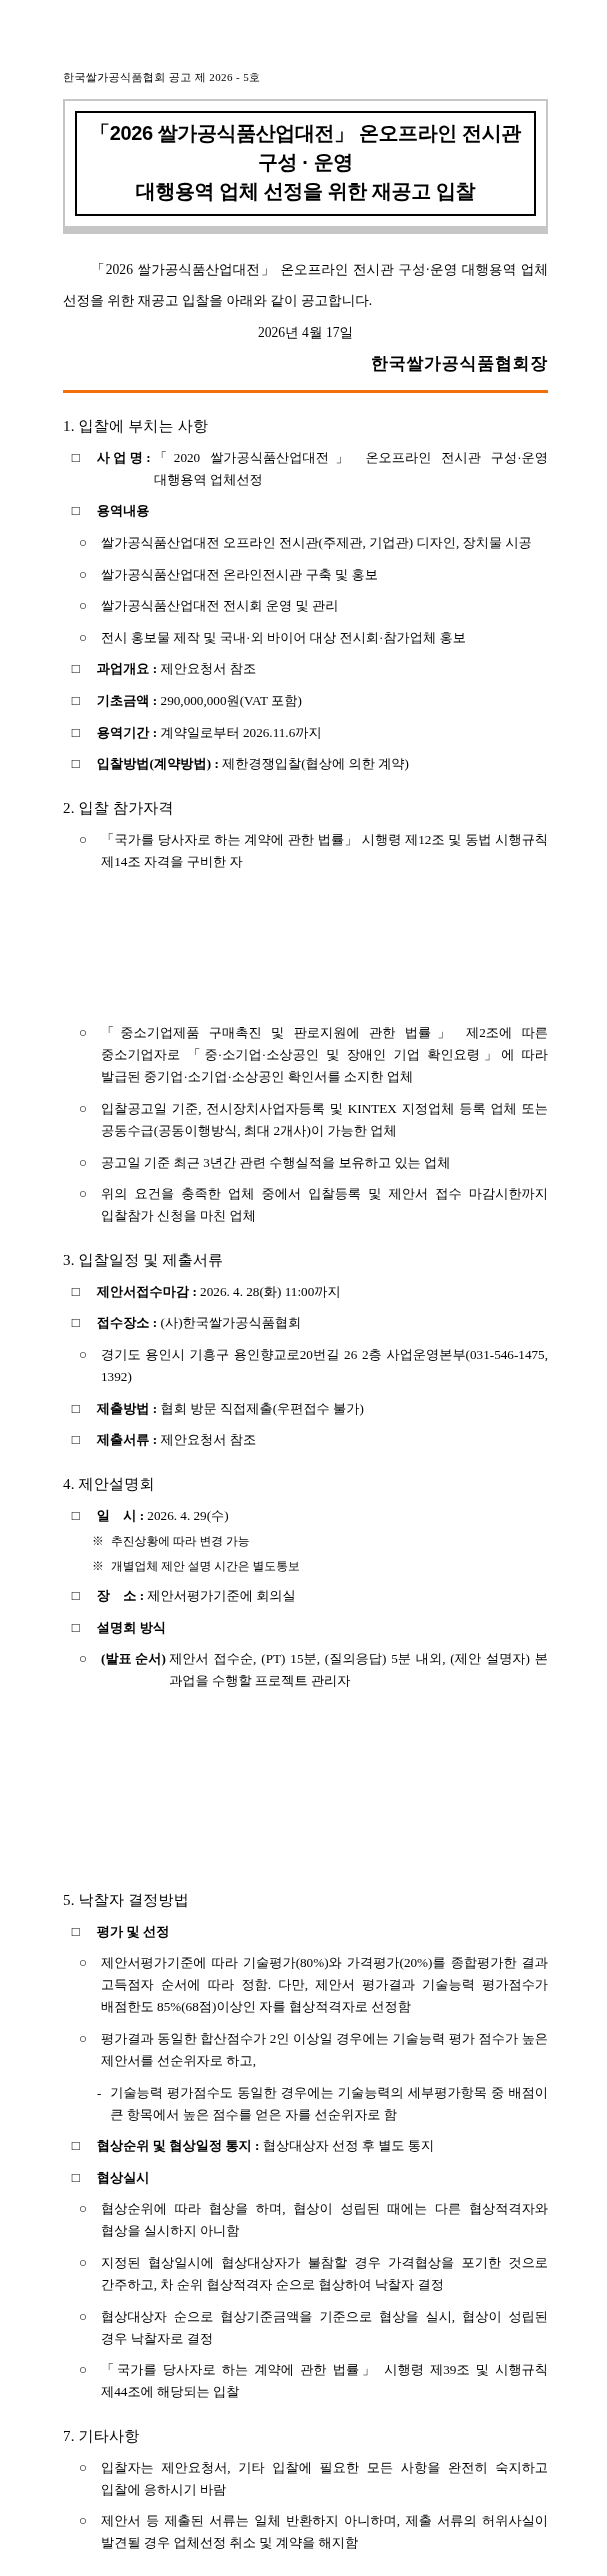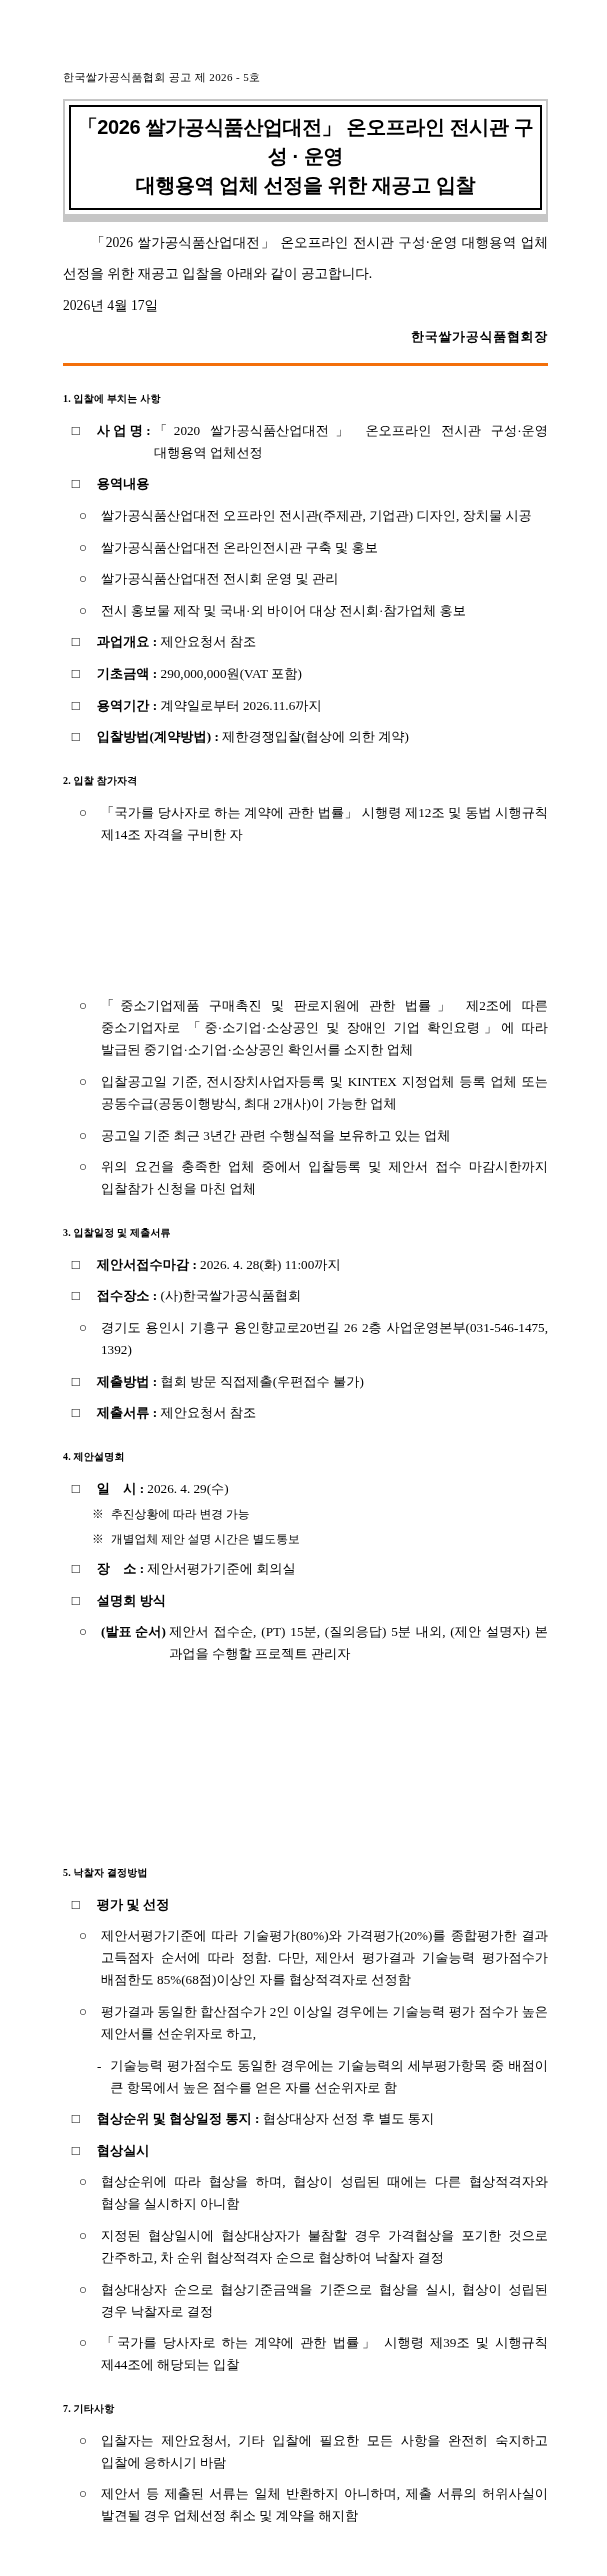--- a/index.html
+++ b/index.html
@@ -2,33 +2,33 @@
 <html lang="ko" style="font-size:11.8px"><head>
 <meta charset="utf-8">
 <style>
   * { margin:0; padding:0; box-sizing:border-box; }
   html,body { background:#ffffff; }
   body { width:607px; font-family:"Liberation Serif","DejaVu Serif",serif; color:#000; }
   .page { width:607px; min-height:2576px; background:#fff; padding:68px 59px 44px 63px; }
 
   .notice-no { font-size:11px; line-height:19px; letter-spacing:0.4px; }
 
-  .title-wrap { margin-top:11.8px; border:2.9px solid #c6c6c6; border-bottom-width:8px; padding:4px; background:#fff; }
+  .title-wrap { margin-top:11.8px; border:2.9px solid #c6c6c6; border-bottom-width:8px; padding:10px; background:#fff; }
   .title-box { border:2.2px solid #000; padding:6.6px 2.9px 8px; text-align:center;
                font-family:"Liberation Sans","DejaVu Sans",sans-serif; font-weight:bold;
                font-size:20px; line-height:29px; letter-spacing:-0.4px; }
 
-  .intro { margin-top:5px; text-indent:28px; font-size:13.6px; line-height:31px;
+  .intro { margin-top:20px; text-indent:28px; font-size:13.6px; line-height:31px;
            text-align:justify; word-break:keep-all; }
-  .date-line { margin-top:1.5px; text-align:left; font-size:13.6px; line-height:29px; }
-  .signer-line { margin-top:2.9px; text-align:right; font-size:13px; font-weight:bold;
+  .date-line { margin-top:1.5px; text-align:center; font-size:13.6px; line-height:29px; }
+  .signer-line { margin-top:2.9px; text-align:right; font-size:17px; font-weight:bold;
                  line-height:28px; letter-spacing:0.7px; }
   .rule { margin-top:11.8px; height:3.7px; background:#f36f0a; }
 
-  .sec-heading { margin-top:22px; font-size:10px; font-weight:bold; letter-spacing:0.2px; line-height:22px; }
+  .sec-heading { margin-top:22px; font-size:15px; font-weight:normal; letter-spacing:0.2px; line-height:22px; }
 
   .item { display:flex; margin-top:9.6px; font-size:13.2px; line-height:22px; }
   .mk  { flex:none; }
   .lb  { flex:none; font-weight:bold; white-space:pre; }
   .tx  { flex:1; text-align:justify; word-break:keep-all; }
 
   .i-box    { margin-left:8.8px; }  .i-box .mk    { width:25px; }
   .i-circle { margin-left:16px; }  .i-circle .mk { width:22px; }
   .i-dash   { margin-left:34px; }  .i-dash .mk   { width:13.2px; }
   .i-note   { margin-left:29px; margin-top:4.4px; font-size:11.8px; line-height:20px; }

